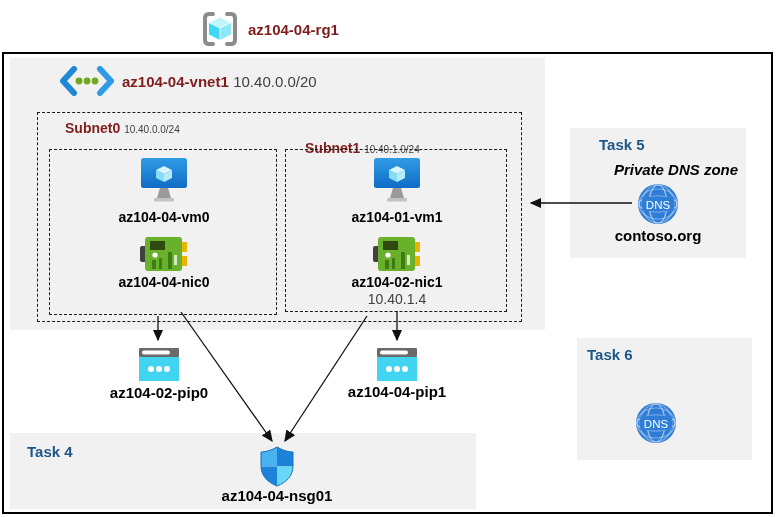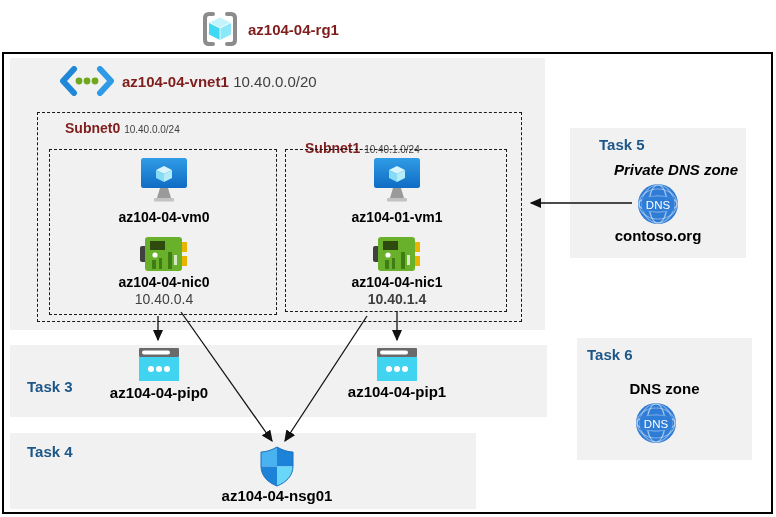--- a/index.html
+++ b/index.html
@@ -93,21 +93,20 @@
         <rect x="5" y="1" width="37" height="34" rx="3" fill="#69b02b"></rect>
         <rect x="10" y="5" width="15" height="9" fill="#2f4a0e"></rect>
         <circle cx="15" cy="19" r="2.6" fill="#ffffff"></circle>
         <rect x="12" y="24" width="4" height="9" fill="#3f7d14"></rect>
         <rect x="19" y="22" width="3" height="11" fill="#3f7d14"></rect>
         <rect x="28" y="16" width="4" height="17" fill="#3f7d14"></rect>
         <rect x="34" y="19" width="3" height="10" fill="#d9e8c8"></rect>
       </svg>
     </div>
     <div class="center-text nic-label" style="left:0;top:124px;width:228px;">az104-04-nic0</div>
-    <div class="center-text ip-label" style="left:0;top:141px;width:228px;">10.40.0.4</div>
   </div>
 
   <span class="subnet-label" style="left:293px;top:140px;">
     <span class="name">Subnet1</span>
     <span class="cidr">10.40.1.0/24</span>
   </span>
   <div class="dashed-box" style="left:285px;top:149px;width:222px;height:163px;">
     <div class="abs" style="left:86px;top:8px;">
       <svg width="50" height="46" viewBox="0 0 50 46">
         <defs>
@@ -132,38 +131,35 @@
         <rect x="40" y="20" width="7" height="10" fill="#e9b500"></rect>
         <rect x="5" y="1" width="37" height="34" rx="3" fill="#69b02b"></rect>
         <rect x="10" y="5" width="15" height="9" fill="#2f4a0e"></rect>
         <circle cx="15" cy="19" r="2.6" fill="#ffffff"></circle>
         <rect x="12" y="24" width="4" height="9" fill="#3f7d14"></rect>
         <rect x="19" y="22" width="3" height="11" fill="#3f7d14"></rect>
         <rect x="28" y="16" width="4" height="17" fill="#3f7d14"></rect>
         <rect x="34" y="19" width="3" height="10" fill="#d9e8c8"></rect>
       </svg>
     </div>
-    <div class="center-text nic-label" style="left:0;top:124px;width:222px;">az104-04-nic1</div>
-    <div class="center-text ip-label" style="left:0;top:141px;width:222px;font-weight:bold;">10.40.1.4</div>
-  </div>
-
-  <div class="band" style="left:10px;top:345px;width:537px;height:72px;">
-    <span class="task-label" style="left:17px;top:33px;">Task 3</span>
-  </div>
+    <div class="center-text nic-label" style="left:0;top:124px;width:222px;">az104-02-nic1</div>
+    <div class="center-text ip-label" style="left:0;top:141px;width:222px;">10.40.1.4</div>
+  </div>
+
   <div class="abs" style="left:139px;top:348px;">
     <svg width="40" height="33" viewBox="0 0 40 33">
       <rect x="0" y="0" width="40" height="9" rx="1" fill="#6a6a6a"></rect>
       <rect x="3" y="2.5" width="28" height="4" rx="2" fill="#ffffff"></rect>
       <rect x="0" y="9" width="40" height="24" fill="#41d4f1"></rect>
       <circle cx="12" cy="21" r="3" fill="#ffffff"></circle>
       <circle cx="20" cy="21" r="3" fill="#ffffff"></circle>
       <circle cx="28" cy="21" r="3" fill="#ffffff"></circle>
     </svg>
   </div>
-  <div class="center-text vm-label" style="left:89px;top:384px;width:140px;font-size:15px;">az104-04-pip0</div>
+  <div class="center-text vm-label" style="left:89px;top:384px;width:140px;font-size:15px;">az104-02-pip0</div>
   <div class="abs" style="left:377px;top:348px;">
     <svg width="40" height="33" viewBox="0 0 40 33">
       <rect x="0" y="0" width="40" height="9" rx="1" fill="#6a6a6a"></rect>
       <rect x="3" y="2.5" width="28" height="4" rx="2" fill="#ffffff"></rect>
       <rect x="0" y="9" width="40" height="24" fill="#41d4f1"></rect>
       <circle cx="12" cy="21" r="3" fill="#ffffff"></circle>
       <circle cx="20" cy="21" r="3" fill="#ffffff"></circle>
       <circle cx="28" cy="21" r="3" fill="#ffffff"></circle>
     </svg>
   </div>
@@ -202,21 +198,20 @@
         <ellipse cx="21" cy="21" rx="19" ry="15" fill="none" stroke="#ffffff" stroke-opacity="0.4" stroke-width="1.2"></ellipse>
         <rect x="5" y="13.5" width="32" height="15" rx="3" fill="#2e7cd6" opacity="0.92"></rect>
         <text x="21" y="26" text-anchor="middle" font-size="11.5" fill="#ffffff">DNS</text>
       </svg>
     </div>
     <div class="center-text vm-label" style="left:0;top:99px;width:176px;font-size:15px;">contoso.org</div>
   </div>
 
   <div class="band" style="left:577px;top:338px;width:175px;height:122px;">
     <span class="task-label" style="left:10px;top:8px;">Task 6</span>
-    <div class="center-text vm-label" style="left:0;top:42px;width:175px;font-size:15px;">DNS zone</div>
     <div class="abs dns-circle" style="left:58px;top:64px;">
       <svg width="42" height="42" viewBox="0 0 42 42">
         <circle cx="21" cy="21" r="20" fill="#2e7cd6"></circle>
         <ellipse cx="21" cy="21" rx="9" ry="19" fill="none" stroke="#ffffff" stroke-opacity="0.55" stroke-width="1.2"></ellipse>
         <ellipse cx="21" cy="21" rx="16" ry="19" fill="none" stroke="#ffffff" stroke-opacity="0.4" stroke-width="1.2"></ellipse>
         <ellipse cx="21" cy="21" rx="19" ry="8" fill="none" stroke="#ffffff" stroke-opacity="0.55" stroke-width="1.2"></ellipse>
         <ellipse cx="21" cy="21" rx="19" ry="15" fill="none" stroke="#ffffff" stroke-opacity="0.4" stroke-width="1.2"></ellipse>
         <rect x="5" y="13.5" width="32" height="15" rx="3" fill="#2e7cd6" opacity="0.92"></rect>
         <text x="21" y="26" text-anchor="middle" font-size="11.5" fill="#ffffff">DNS</text>
       </svg>

